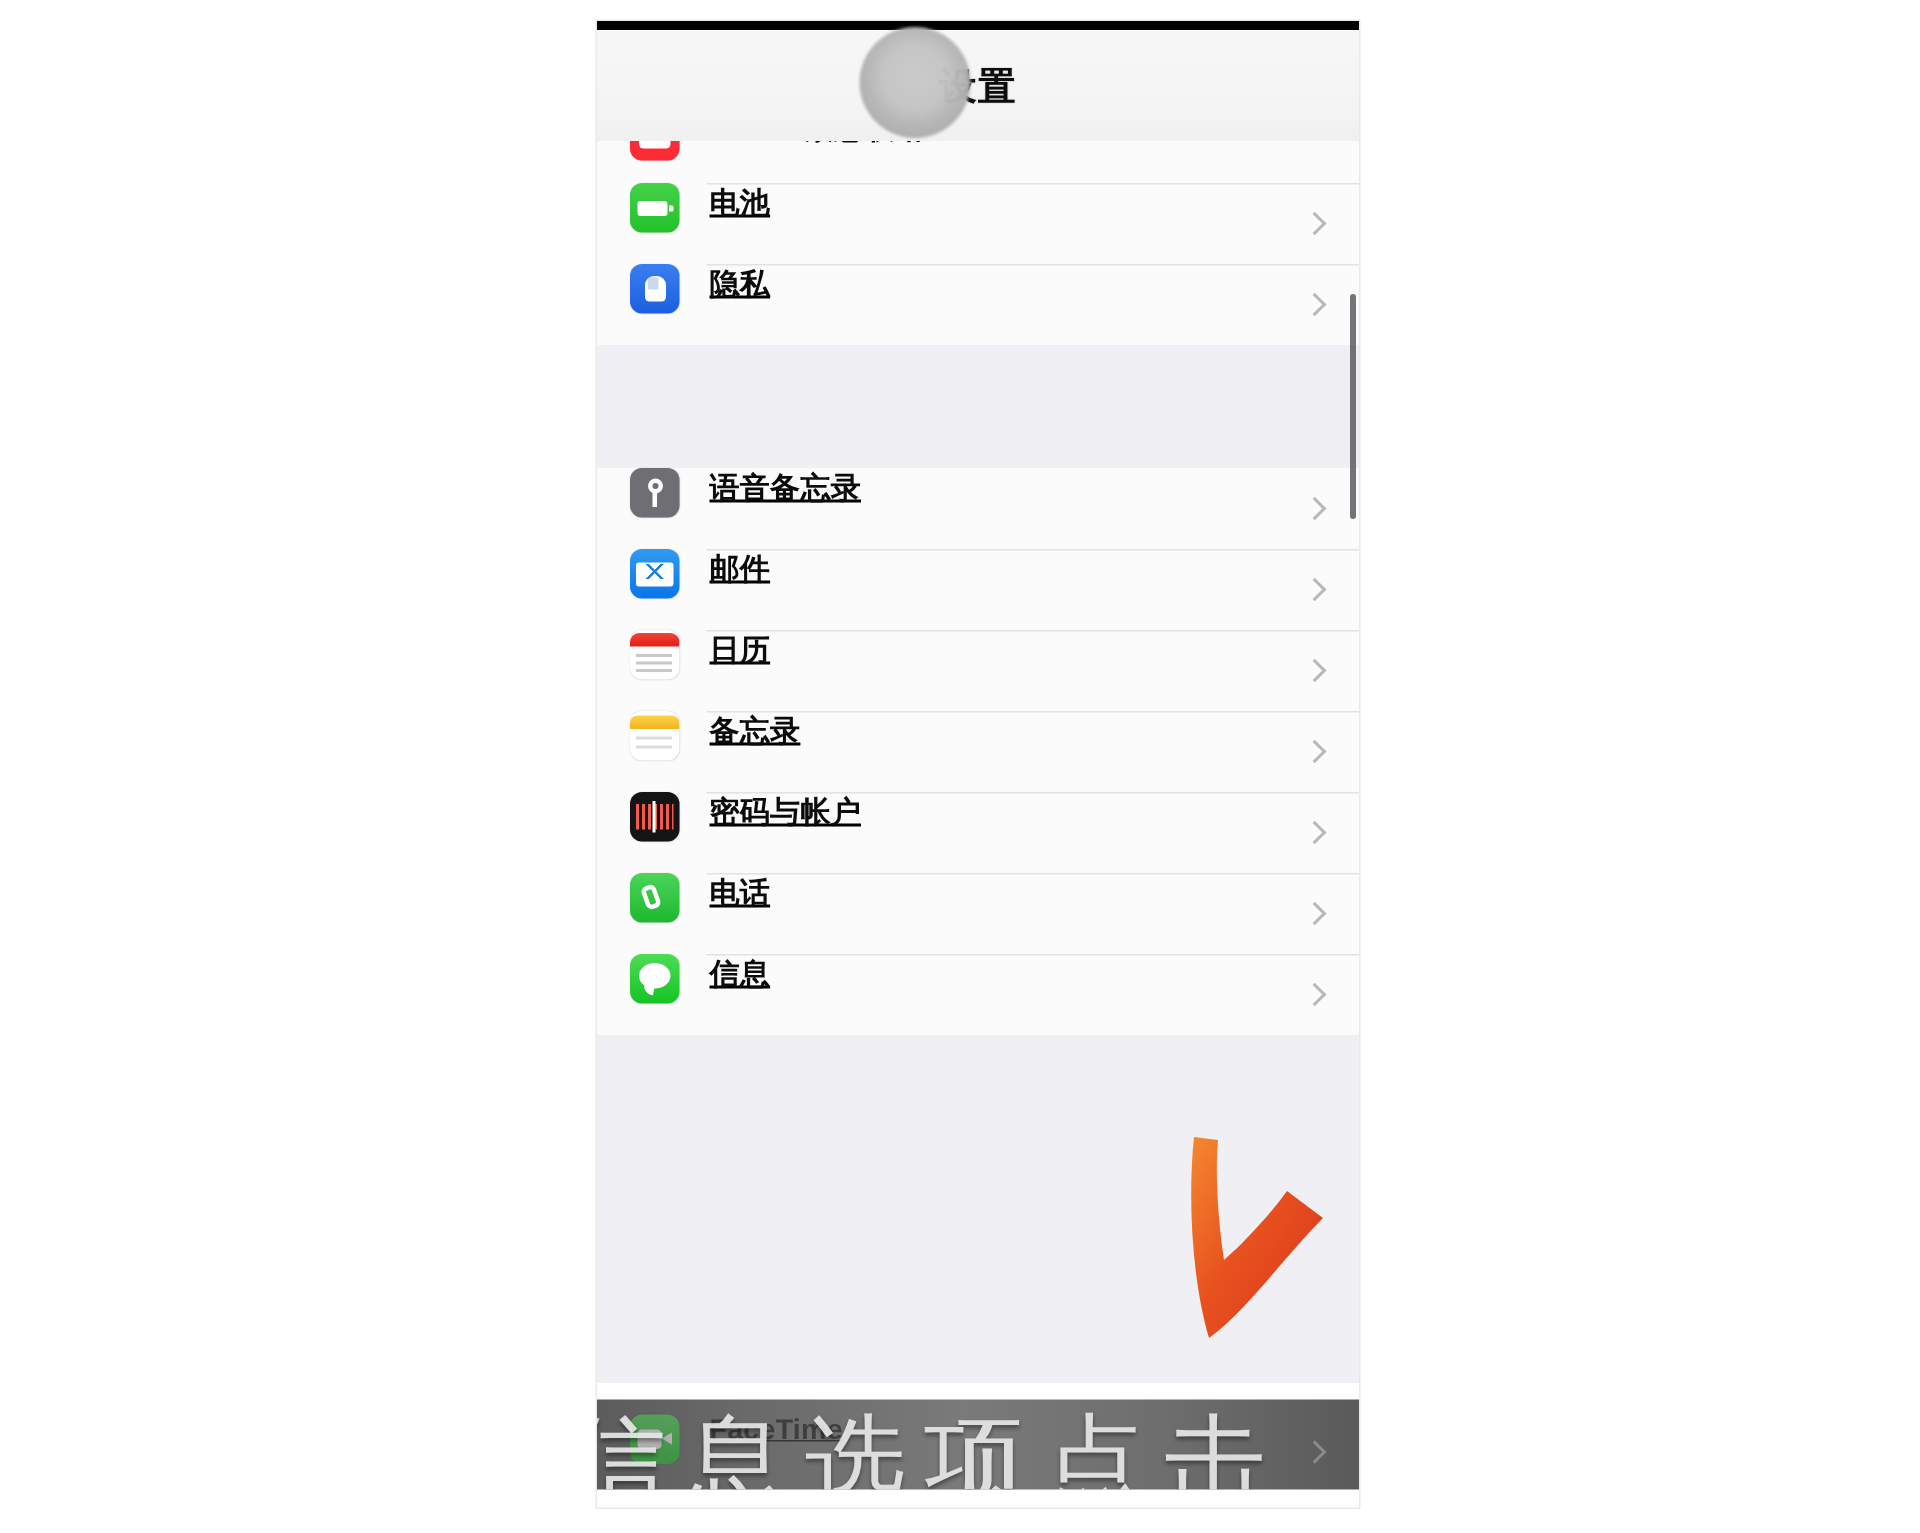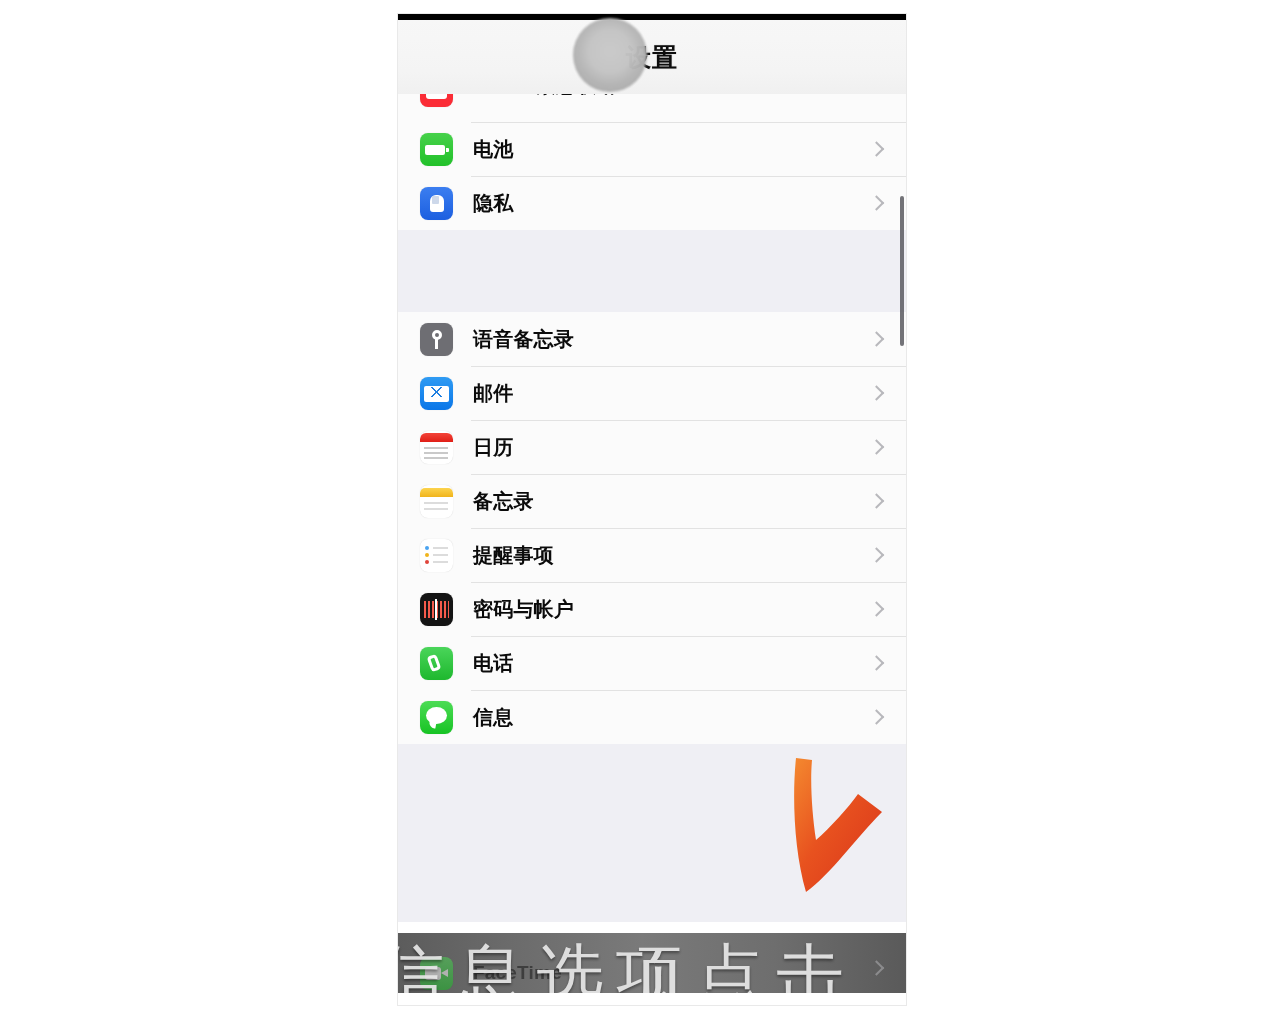--- a/index.html
+++ b/index.html
@@ -52,23 +52,24 @@
     position:absolute;left:0;top:80px;width:100%;height:828px;
     background:#efeff4;
   }
   .grp{background:#ffffff;}
   .gap{height:46px;background:#efeff4;}
   .gap.small{height:36px;}
 
   .row{
     position:relative;
     height:54px;
-    display:flex;align-items:center;
+    display:flex;
     background:#fbfbfb;
     padding-left:22px;
+    text-decoration:underline;
   }
   .row + .row:before{
     content:"";position:absolute;left:73px;right:0;top:0;height:1px;
     background:#e2e2e2;
   }
   .ico{
     width:33px;height:33px;border-radius:8px;
     flex:0 0 33px;
     position:relative;overflow:hidden;
     box-shadow:0 0 1px rgba(0,0,0,.18);
@@ -273,25 +274,20 @@
         <div class="lbl">日历</div>
         <div class="chev"></div>
       </div>
 
       <div class="row">
         <div class="ico ic-notes"></div>
         <div class="lbl">备忘录</div>
         <div class="chev"></div>
       </div>
 
-      <div class="row">
-        <div class="ico ic-reminders"></div>
-        <div class="lbl">提醒事项</div>
-        <div class="chev"></div>
-      </div>
 
       <div class="row">
         <div class="ico ic-voice"></div>
         <div class="lbl">密码与帐户</div>
         <div class="chev"></div>
       </div>
 
       <div class="row">
         <div class="ico ic-phone"></div>
         <div class="lbl">电话</div>

